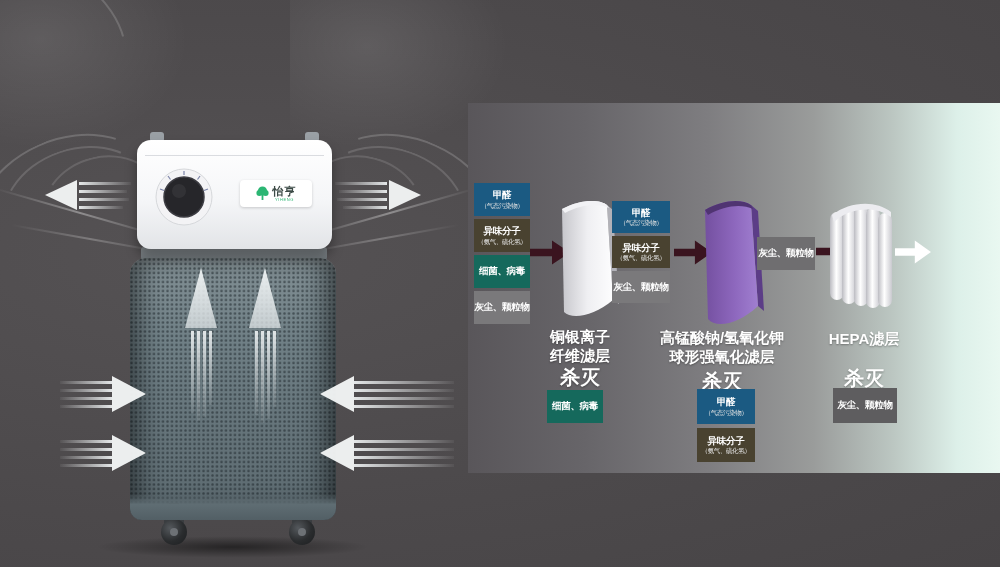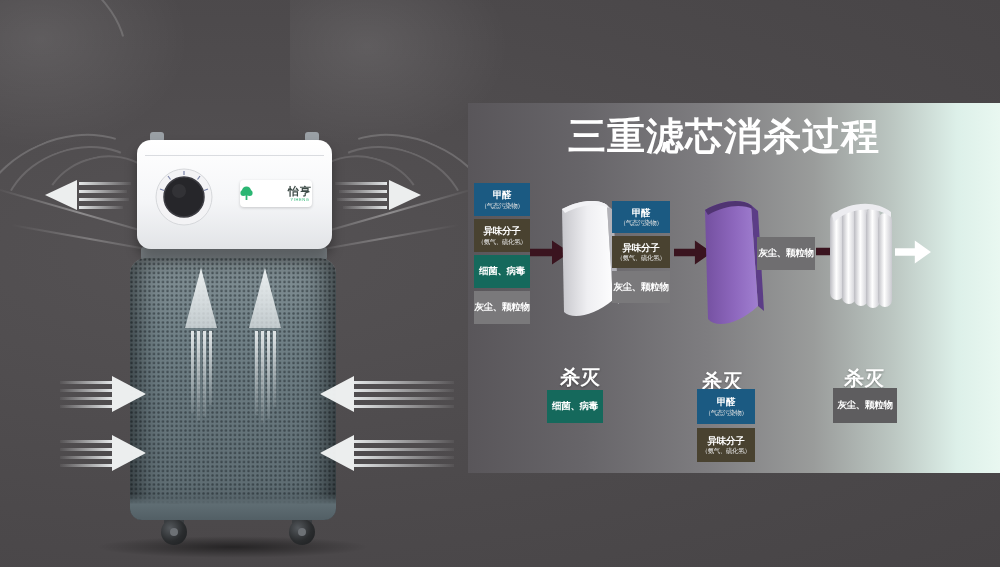--- a/index.html
+++ b/index.html
@@ -42,21 +42,21 @@
   .glow{position:absolute;background:radial-gradient(ellipse at 35% 35%, rgba(255,255,255,.10), transparent 70%);}
 
   .top-unit{position:absolute;left:137px;top:140px;width:195px;height:109px;border-radius:14px;
             background:linear-gradient(180deg,#ffffff 0%,#f5f6f8 55%,#e2e4e7 100%);
             box-shadow:0 8px 12px rgba(0,0,0,.35);z-index:3;}
   .top-unit::after{content:"";position:absolute;left:8px;right:8px;top:15px;height:1px;background:#dadce0;}
   .hinge-tab{position:absolute;top:132px;width:14px;height:10px;background:#9aa0a5;border-radius:3px;z-index:2;}
 
   .knob-wrap{position:absolute;left:154px;top:167px;width:60px;height:60px;z-index:4;}
   .logo-plate{position:absolute;left:240px;top:180px;width:72px;height:27px;background:#fff;border-radius:4px;
-              box-shadow:0 1px 3px rgba(0,0,0,.18);display:flex;align-items:center;justify-content:space-between;gap:4px;z-index:4;}
+              box-shadow:0 1px 3px rgba(0,0,0,.18);display:flex;align-items:center;justify-content:center;gap:4px;z-index:4;}
   .logo-text{display:flex;flex-direction:column;align-items:center;line-height:1;}
   .logo-cn{font-size:11px;font-weight:bold;color:#3c4a46;letter-spacing:1px;}
   .logo-sub{font-size:4px;color:#2bb673;letter-spacing:.6px;margin-top:1px;}
 
   .leg{position:absolute;top:240px;width:8px;height:14px;background:#55595d;z-index:1;}
   .platform{position:absolute;left:141px;top:247px;width:186px;height:13px;border-radius:3px;
             background:linear-gradient(180deg,#8c9296 0%,#6d7478 100%);z-index:2;}
 
   .mesh-body{position:absolute;left:130px;top:258px;width:206px;height:262px;
              border-radius:16px 16px 12px 12px;z-index:2;
@@ -236,21 +236,20 @@
     <div class="caster" style="left:283px;">
       <div class="stem"></div>
         <div class="fork"></div>
         <div class="wheel"></div>
         <div class="hub"></div>
     </div>
   </div>
 
   <div class="panel">
 
-    <h1 class="panel-title">三重滤芯消杀过程</h1>
 
     <div class="chip c-blue" style="left:6px;top:80px;width:56px;height:33px;">
       <div class="cl">甲醛</div>
       <div class="cs">（气态污染物）</div>
     </div>
     <div class="chip c-olive" style="left:6px;top:116px;width:56px;height:33px;">
       <div class="cl">异味分子</div>
       <div class="cs">（氨气、硫化氢）</div>
     </div>
     <div class="chip c-teal" style="left:6px;top:152px;width:56px;height:33px;">
@@ -268,20 +267,24 @@
           <stop offset="0" stop-color="#c7c7cc"></stop>
             <stop offset="0.5" stop-color="#efeff2"></stop>
             <stop offset="1" stop-color="#fdfdfe"></stop>
         </linearGradient>
       </defs>
       <path d="M67 8 L73 13 L79 107 L73 103 Z" fill="#b2b2b8"></path>
       <path d="M22 12 C40 2 60 2 67 8 L73 103 C54 119 32 123 24 115 Z" fill="url(#f1g)"></path>
       <path d="M22 12 C40 2 60 2 67 8 L69 11 C58 6 42 7 25 16 Z" fill="#f2f2f5"></path>
     </svg>
 
+    <div class="stage-name" style="left:60px;top:224px;width:104px;">
+      <div>铜银离子</div>
+      <div>纤维滤层</div>
+    </div>
     <div class="kill-label" style="left:60px;top:261px;width:104px;">杀灭</div>
     <div class="chip c-teal" style="left:79px;top:287px;width:56px;height:33px;">
       <div class="cl">细菌、病毒</div>
     </div>
 
     <div class="chip c-blue" style="left:144px;top:98px;width:58px;height:32px;">
       <div class="cl">甲醛</div>
       <div class="cs">（气态污染物）</div>
     </div>
     <div class="chip c-olive" style="left:144px;top:133px;width:58px;height:32px;">
@@ -300,20 +303,24 @@
           <stop offset="0" stop-color="#7450a0"></stop>
             <stop offset="0.55" stop-color="#8d67bd"></stop>
             <stop offset="1" stop-color="#a07fd0"></stop>
         </linearGradient>
       </defs>
       <path d="M68 9 L75 15 L81 115 L75 110 Z" fill="#5c3d87"></path>
       <path d="M22 14 C40 3 60 3 68 9 L75 110 C56 128 33 133 25 123 Z" fill="url(#f2g)"></path>
       <path d="M22 14 C40 3 60 3 68 9 L70 13 C59 8 42 9 25 19 Z" fill="#503472"></path>
     </svg>
 
+    <div class="stage-name" style="left:174px;top:225px;width:160px;">
+      <div>高锰酸钠/氢氧化钾</div>
+      <div>球形强氧化滤层</div>
+    </div>
     <div class="kill-label" style="left:174px;top:265px;width:160px;">杀灭</div>
     <div class="chip c-blue" style="left:229px;top:286px;width:58px;height:35px;">
       <div class="cl">甲醛</div>
       <div class="cs">（气态污染物）</div>
     </div>
     <div class="chip c-olive" style="left:229px;top:325px;width:58px;height:34px;">
       <div class="cl">异味分子</div>
       <div class="cs">（氨气、硫化氢）</div>
     </div>
 
@@ -336,20 +343,21 @@
       <rect x="24" y="2" width="14" height="101" rx="7" fill="url(#f3g)"></rect>
       <rect x="36" y="5" width="14" height="100" rx="7" fill="url(#f3g)"></rect>
       <rect x="48" y="10" width="14" height="94" rx="7" fill="url(#f3g)"></rect>
       <path d="M2 12 C20 -2 46 -3 61 9 L61 14 C46 3 20 4 4 19 Z" fill="#ececf0"></path>
     </svg>
 
     <div class="farrow white" style="left:427px;top:136px;width:36px;height:26px;"></div>
 
 
     <div class="stage-name" style="left:336px;top:226px;width:120px;">
+      <div>HEPA滤层</div>
     </div>
     <div class="kill-label" style="left:336px;top:262px;width:120px;">杀灭</div>
     <div class="chip c-gray-dark" style="left:365px;top:285px;width:64px;height:35px;">
       <div class="cl">灰尘、颗粒物</div>
     </div>
 
   </div>
 </div>
 
 </body></html>

